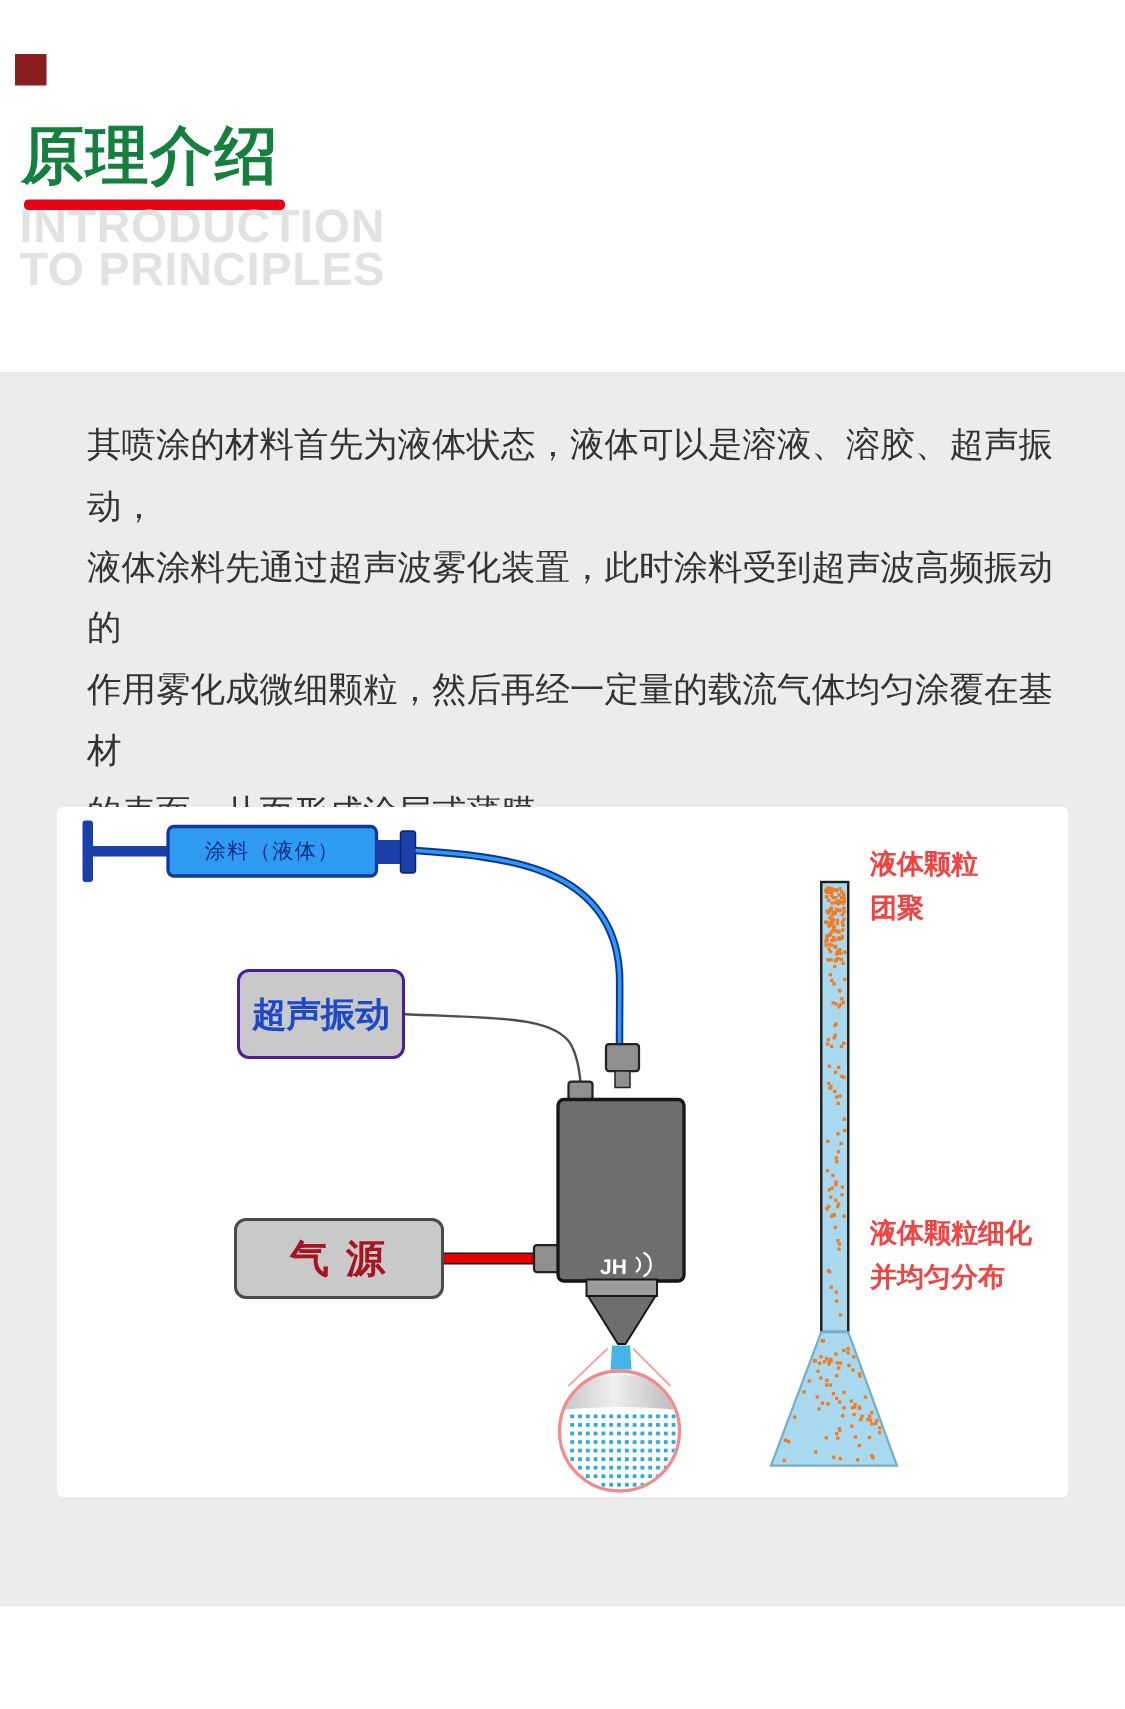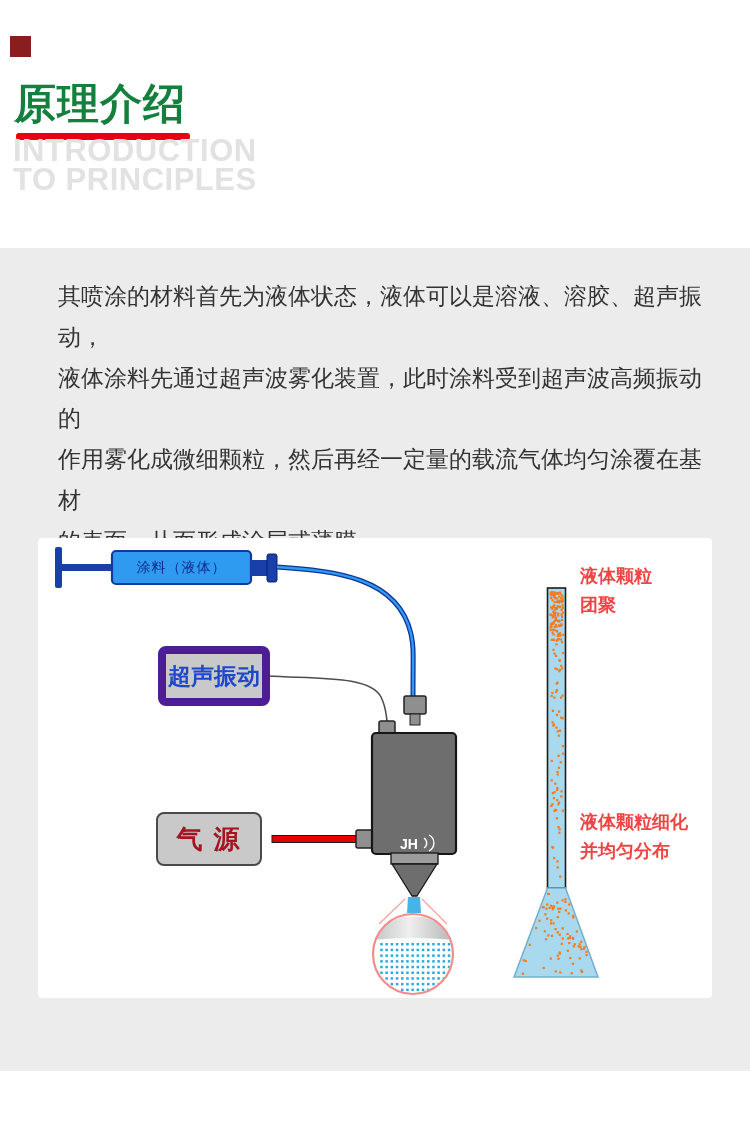--- a/index.html
+++ b/index.html
@@ -14,24 +14,24 @@
                  color:#e2e2e2;letter-spacing:0.5px;}
   
   .gray-section{position:absolute;left:0;top:248px;width:750px;height:823px;background:#ececec;}
   .intro{position:absolute;left:58px;top:276px;width:650px;font-size:23px;line-height:40.8px;color:#333;}
   
   .diagram-panel{position:absolute;left:38px;top:538px;width:674px;height:460px;background:#ffffff;border-radius:4px;}
   #diagram-svg{position:absolute;left:0;top:0;width:750px;height:1139px;}
   
   .barrel-label{position:absolute;left:112px;top:551px;width:139px;height:33px;display:flex;align-items:center;
                 justify-content:center;font-size:14px;font-weight:normal;color:#0d2f8e;letter-spacing:1px;}
-  .ultra-box{position:absolute;left:158px;top:646px;width:112px;height:60px;background:#c9c9c9;border:8px solid #4c1d95;
+  .ultra-box{position:absolute;left:158px;top:646px;width:112px;height:60px;background:#c9c9c9;border:2px solid #4c1d95;
              border-radius:8px;display:flex;align-items:center;justify-content:center;
              font-size:23px;font-weight:bold;color:#1d49c8;box-sizing:border-box;}
-  .gas-box{position:absolute;left:156px;top:812px;width:106px;height:54px;background:#c9c9c9;border:2px solid #4a4a4a;
+  .gas-box{position:absolute;left:156px;top:812px;width:140px;height:54px;background:#c9c9c9;border:2px solid #4a4a4a;
            border-radius:8px;display:flex;align-items:center;justify-content:center;
            font-size:26px;font-weight:bold;color:#a51420;box-sizing:border-box;letter-spacing:2px;}
   .orange-label{position:absolute;font-size:18px;line-height:29px;font-weight:bold;color:#ef4444;white-space:nowrap;}
   .label-agglomerate{left:580px;top:562px;}
   .label-refined{left:580px;top:808px;}
 </style>
 </head>
 <body>
 
 <div id="page">

